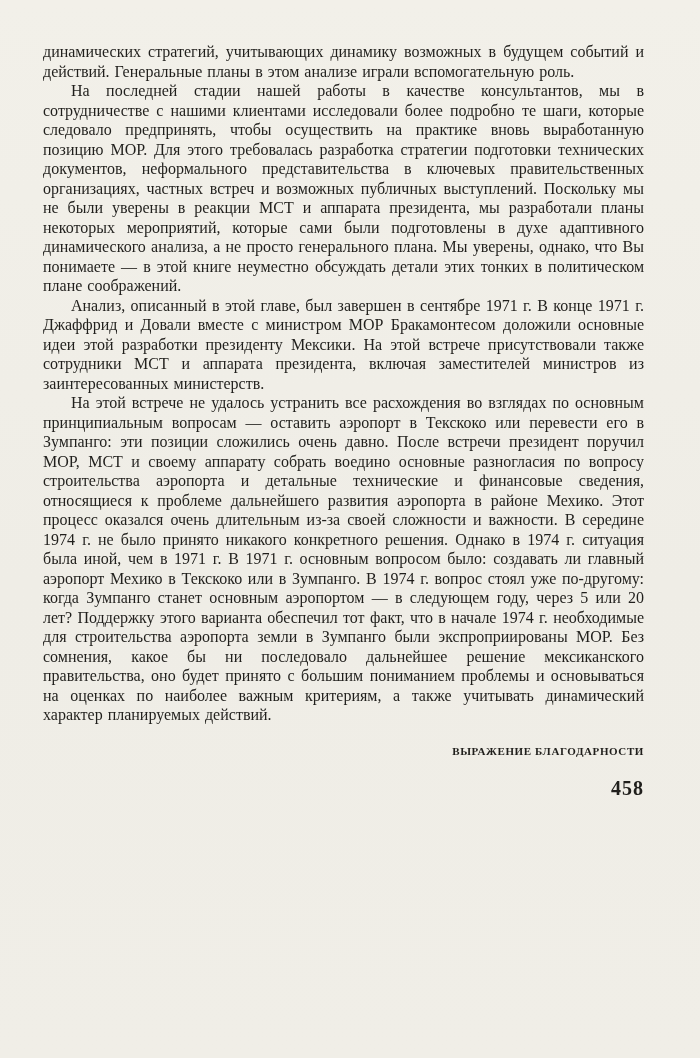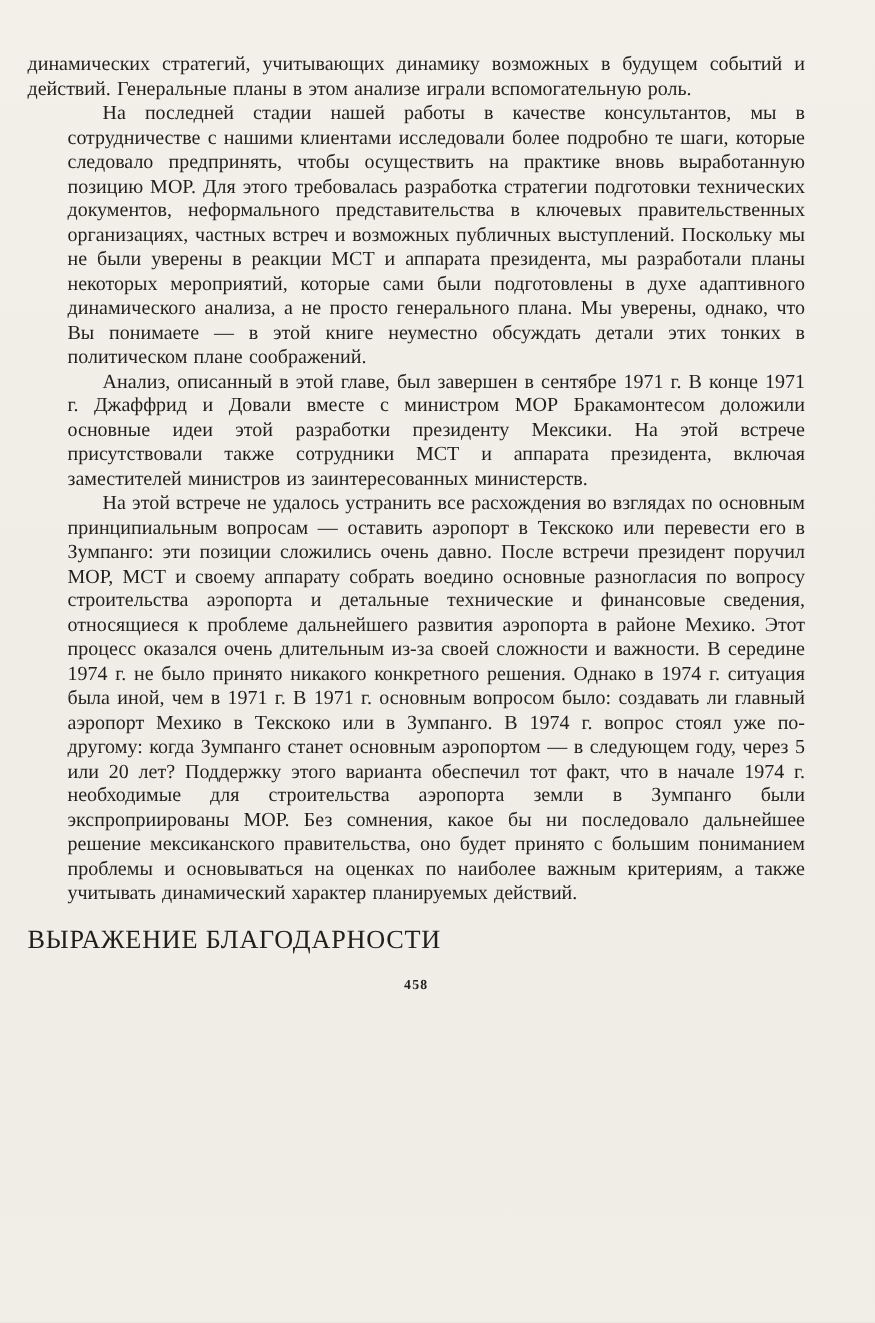--- a/index.html
+++ b/index.html
@@ -6,54 +6,53 @@
     margin: 0;
     padding: 0;
     background: #dddbd4;
   }
   .page {
     position: relative;
     width: 700px;
     height: 1058px;
     box-sizing: border-box;
     margin: 0 auto;
-    padding: 42px 56px 0 22px;
+    padding: 42px 56px 0 43px;
     background: #f1efe8;
     background-image: linear-gradient(180deg, #f2f0e9 0%, #efede6 55%, #f0eee7 100%);
     font-family: "Liberation Serif", "DejaVu Serif", serif;
     font-size: 16px;
     line-height: 19.5px;
     color: #201f1c;
     overflow: hidden;
   }
   .text-column {
     width: 100%;
   }
   p.body-par {
     margin: 0;
     text-align: justify;
     word-spacing: 1px;
   }
   p.body-par.indent {
     text-indent: 28px;
-    margin-left: 32px;
   }
   h2.section-heading {
     margin: 16px 0 14px 0;
-    text-align: left;
-    font-size: 21px;
-    font-weight: normal;
+    text-align: right;
+    font-size: 11px;
+    font-weight: bold;
     letter-spacing: 0.6px;
     line-height: 20px;
   }
   .page-number {
     margin-top: 18px;
-    text-align: center;
+    text-align: right;
     font-weight: bold;
-    font-size: 11px;
+    font-size: 20px;
     letter-spacing: 1px;
   }
 </style>
 </head>
 <body>
 
 <div class="page">
   <div class="text-column">
     <p class="body-par">динамических стратегий, учитывающих динамику возможных в будущем событий и действий. Генеральные планы в этом анализе играли вспомогательную роль.</p>
     <p class="body-par indent">На последней стадии нашей работы в качестве консультантов, мы в сотрудничестве с нашими клиентами исследовали более подробно те шаги, которые следовало предпринять, чтобы осуществить на практике вновь выработанную позицию МОР. Для этого требовалась разработка стратегии подготовки технических документов, неформального представительства в ключевых правительственных организациях, частных встреч и возможных публичных выступлений. Поскольку мы не были уверены в реакции МСТ и аппарата президента, мы разработали планы некоторых мероприятий, которые сами были подготовлены в духе адаптивного динамического анализа, а не просто генерального плана. Мы уверены, однако, что Вы понимаете — в этой книге неуместно обсуждать детали этих тонких в политическом плане соображений.</p>

